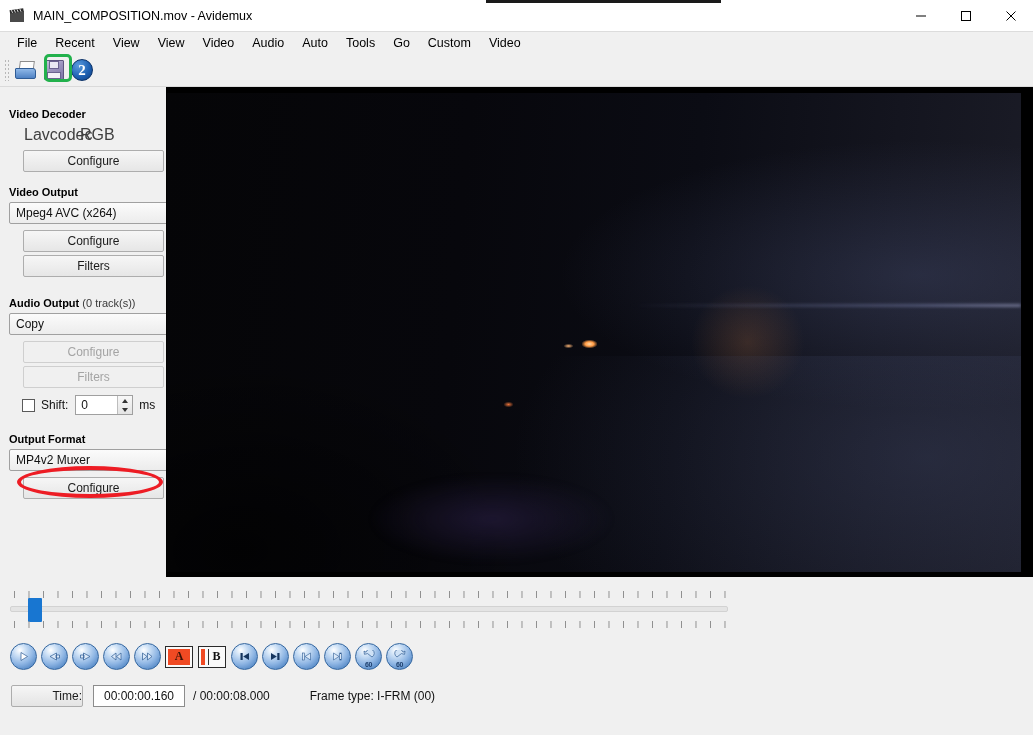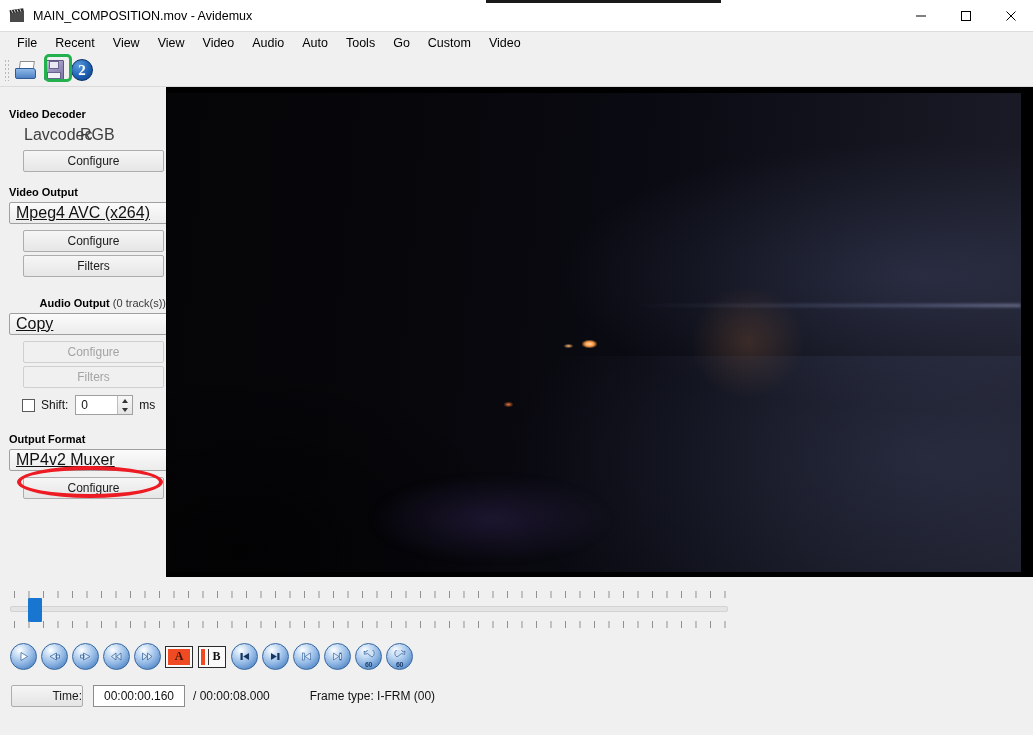--- a/index.html
+++ b/index.html
@@ -150,22 +150,22 @@
     border:1px solid #adadad; border-radius:2px;
     font-size:12px; color:#1b1b1b;
     text-align:center; line-height:20px;
   }
   .btn.disabled { color:#a4a4a4; background:#f0f0f0; border-color:#cfcfcf; }
   .combo {
     position:relative;
     width:187px; height:22px; margin: 2px 0 6px 9px;
     background: linear-gradient(#fbfbfb,#ececec);
     border:1px solid #a0a0a0; border-radius:2px;
-    font-size:16px; color:#111;
-    line-height:20px; padding-left:6px;text-decoration:underline;
+    font-size:12px; color:#111;
+    line-height:20px; padding-left:6px;
   }
   .combo .arrow {
     position:absolute; right:8px; top:9px;
     width:0;height:0;
     border-left:5px solid transparent; border-right:5px solid transparent;
     border-top:5px solid #1a1a1a;
   }
   .shiftrow {
     display:flex; align-items:center;
     margin: 7px 0 0 22px; font-size:12px; color:#111;
@@ -423,21 +423,21 @@
     <div class="btn">Configure</div>
 
     <div class="sec-title" style="margin-top:14px;">Video Output</div>
     <div class="combo">
       <span>Mpeg4 AVC (x264)</span>
       <span class="arrow"></span>
     </div>
     <div class="btn">Configure</div>
     <div class="btn">Filters</div>
 
-    <div class="sec-title" style="margin-top:20px;text-align:right;">
+    <div class="sec-title" style="margin-top:20px;">
       <span>Audio Output</span>
       <span class="sub">(0 track(s))</span>
     </div>
     <div class="combo" style="margin-top:0px;">
       <span>Copy</span>
       <span class="arrow"></span>
     </div>
     <div class="btn disabled">Configure</div>
     <div class="btn disabled">Filters</div>
 

